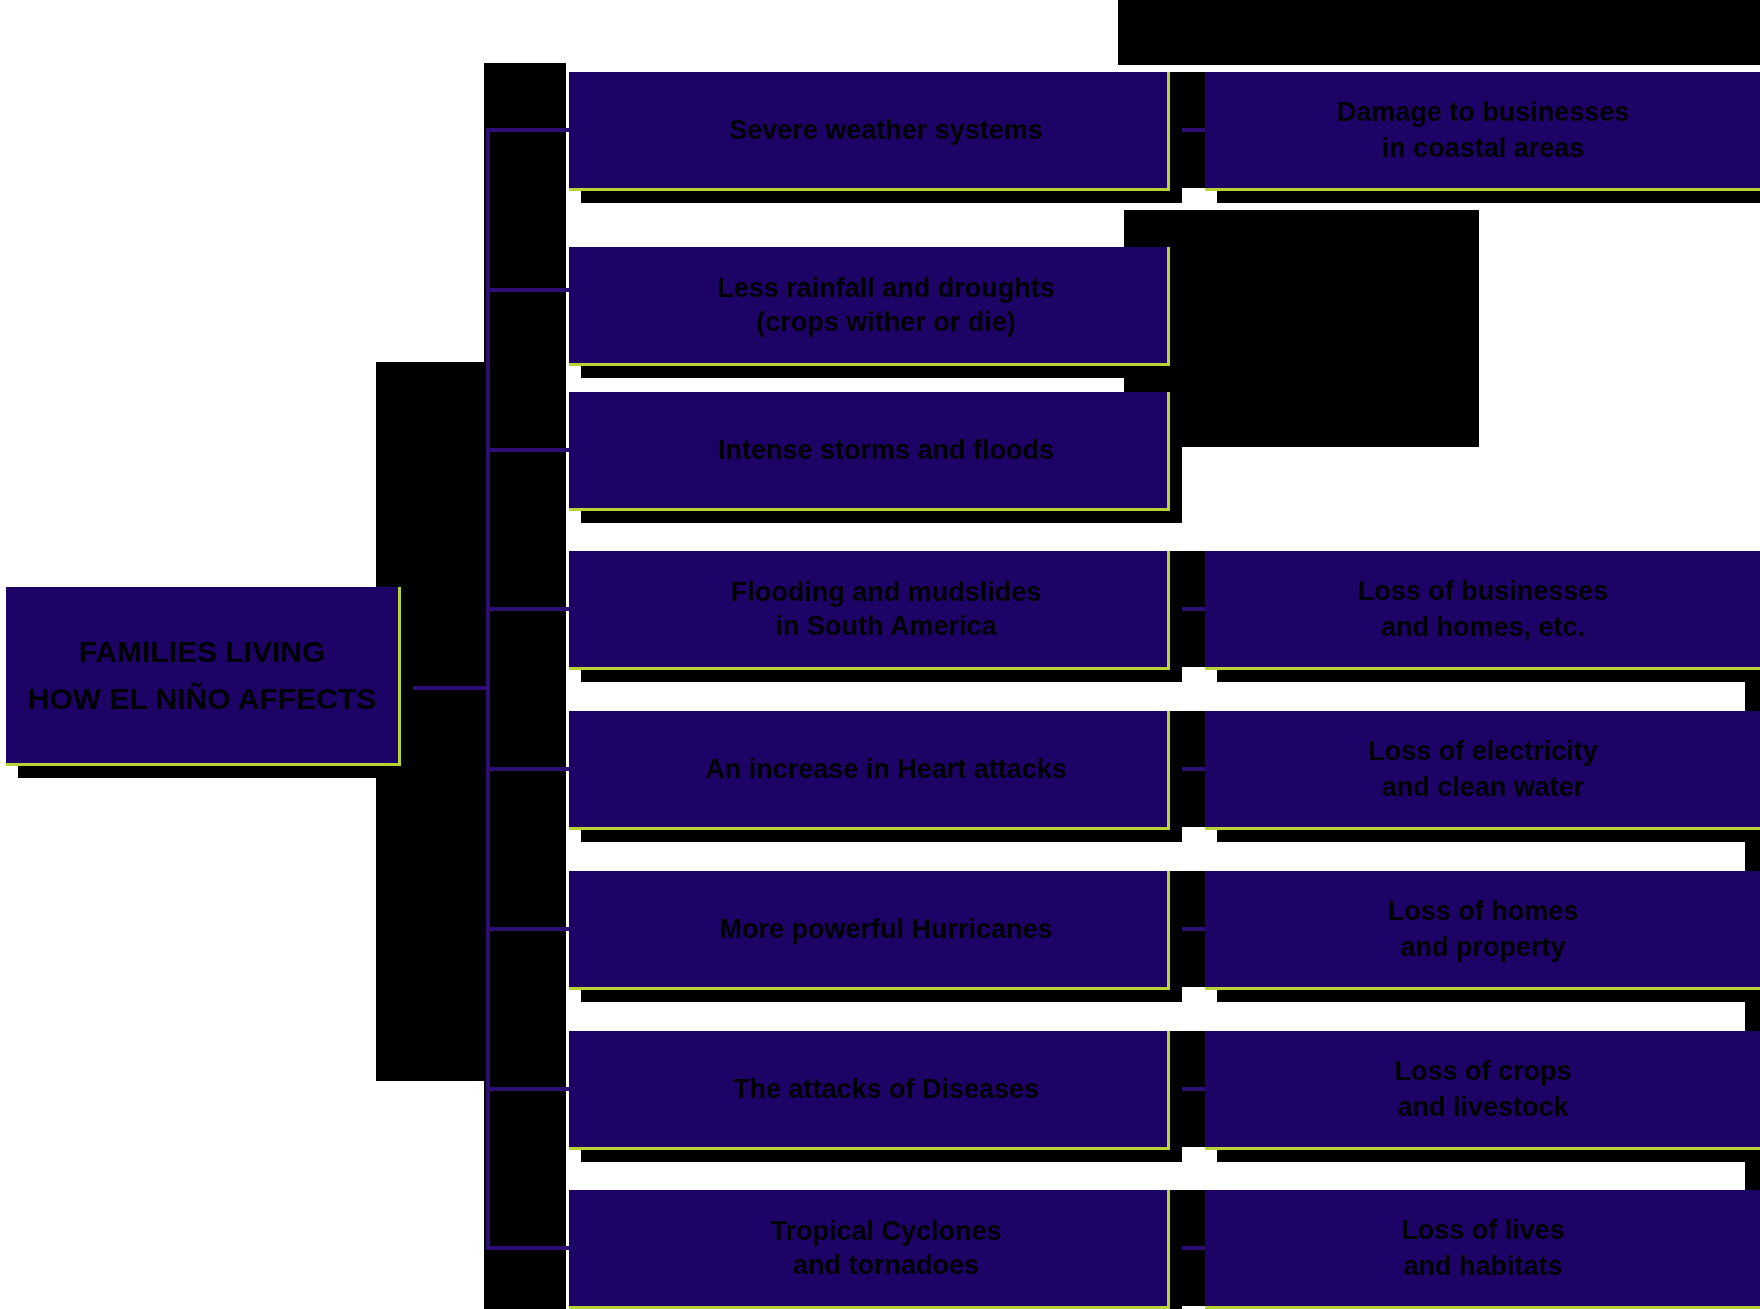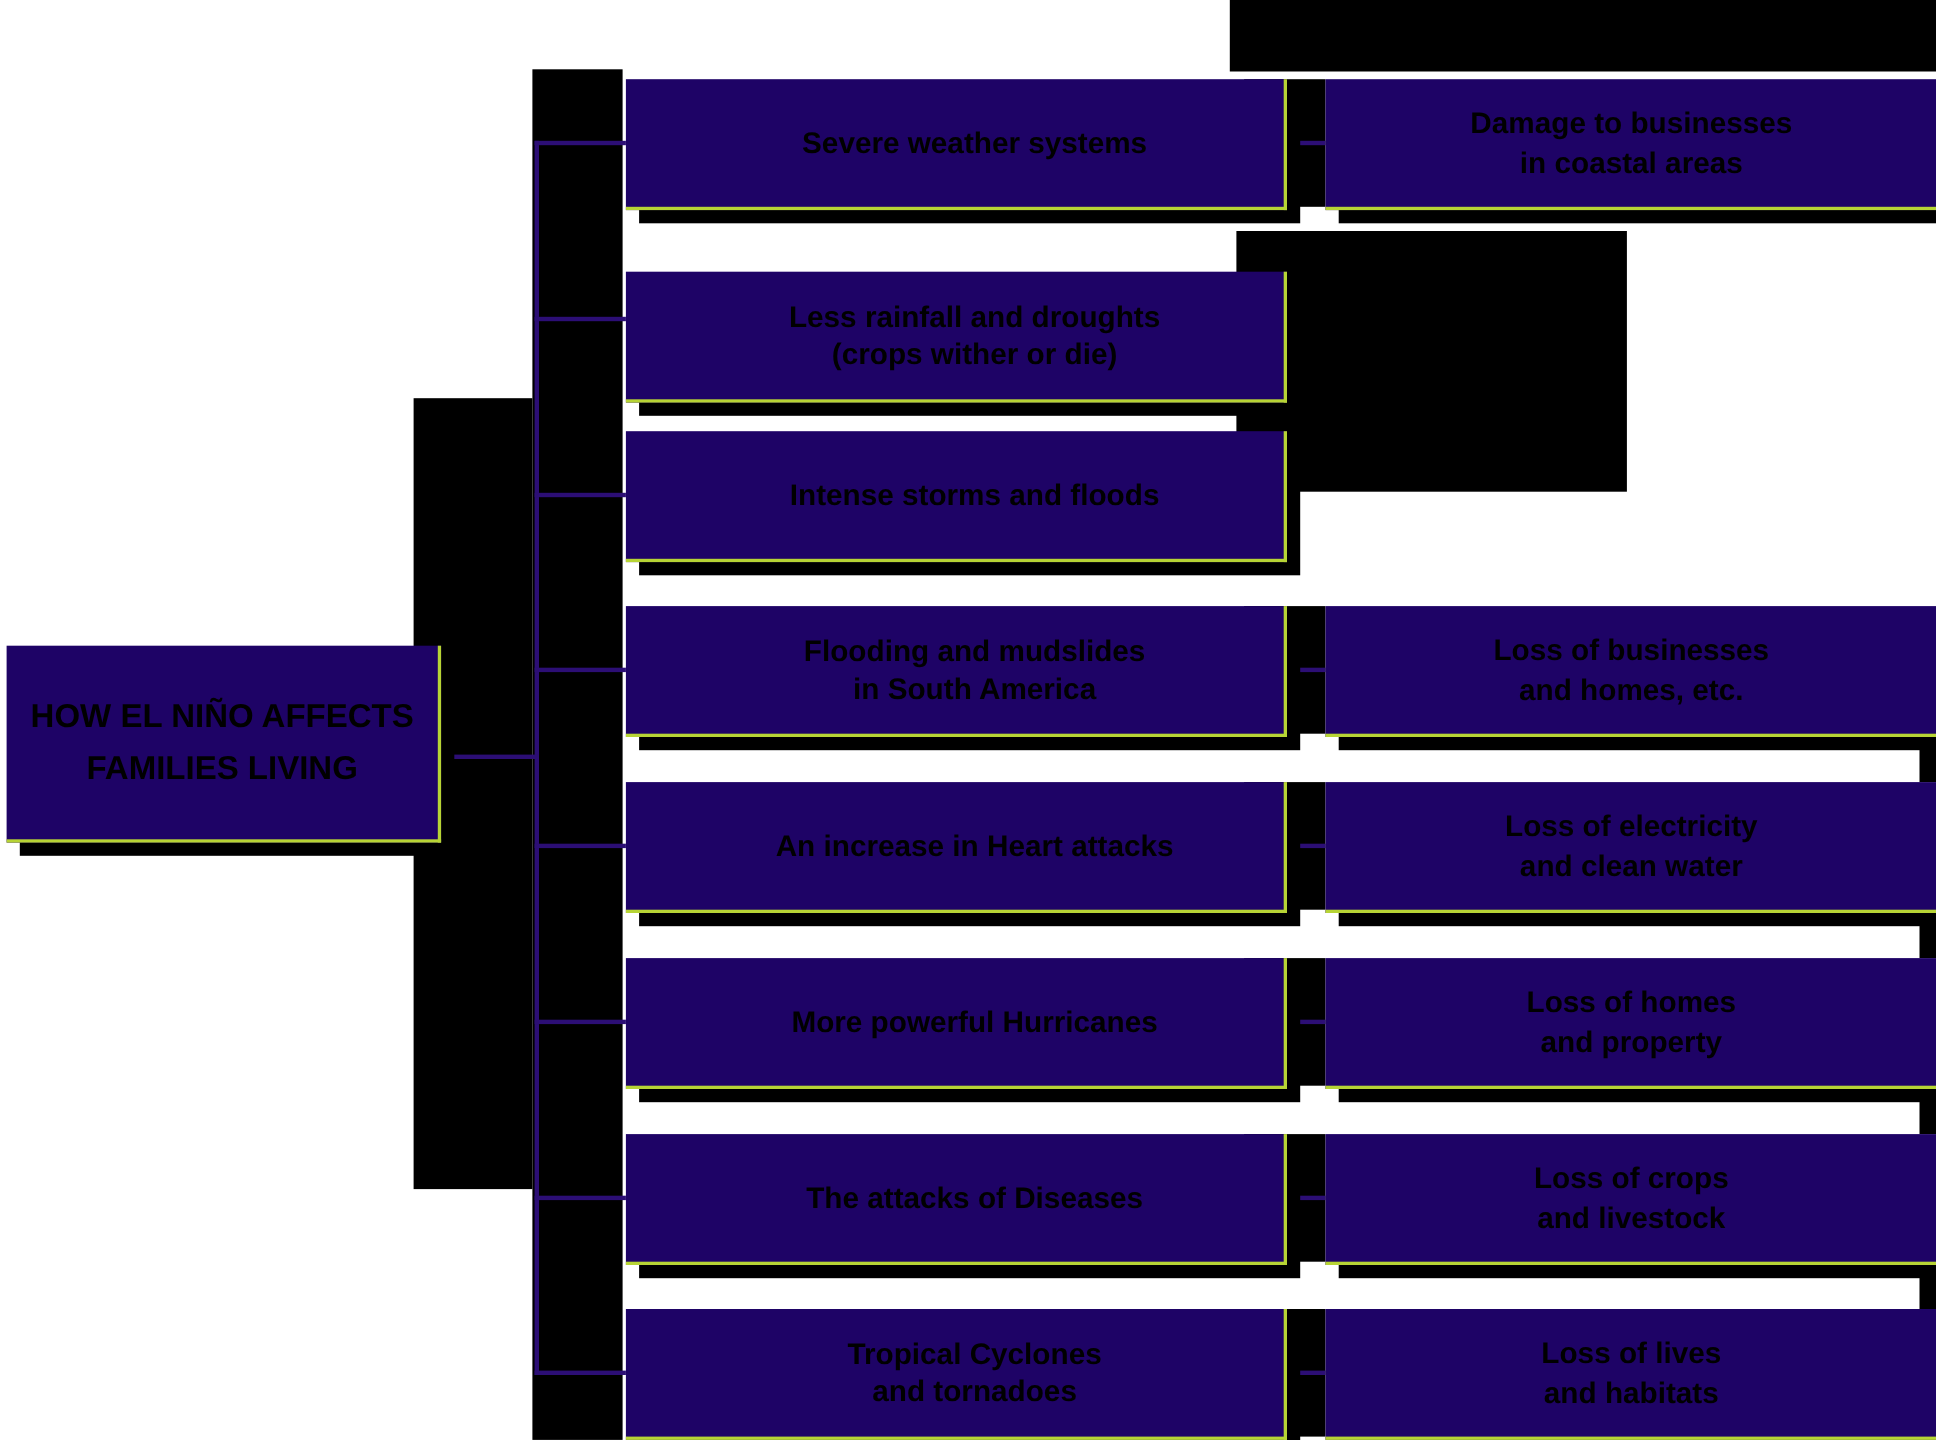--- a/index.html
+++ b/index.html
@@ -87,22 +87,22 @@
 <div class="conn stub s7"></div>
 <div class="conn stub s8"></div>
 <div class="conn rstub r1"></div>
 <div class="conn rstub r4"></div>
 <div class="conn rstub r5"></div>
 <div class="conn rstub r6"></div>
 <div class="conn rstub r7"></div>
 <div class="conn rstub r8"></div>
 
 <div class="box root">
+  <div class="line">FAMILIES LIVING</div>
   <div class="line">HOW EL NIÑO AFFECTS</div>
-  <div class="line">FAMILIES LIVING</div>
 </div>
 
 <div class="box mid m1">
   <div class="line">Severe weather systems</div>
 </div>
 <div class="box mid m2">
   <div class="line">Less rainfall and droughts</div>
   <div class="line">(crops wither or die)</div>
 </div>
 <div class="box mid m3">

